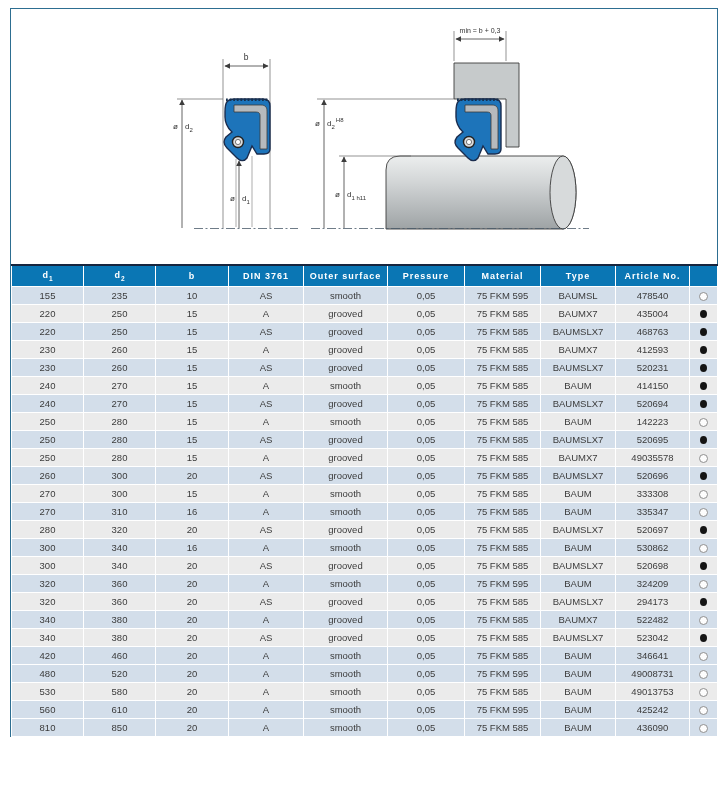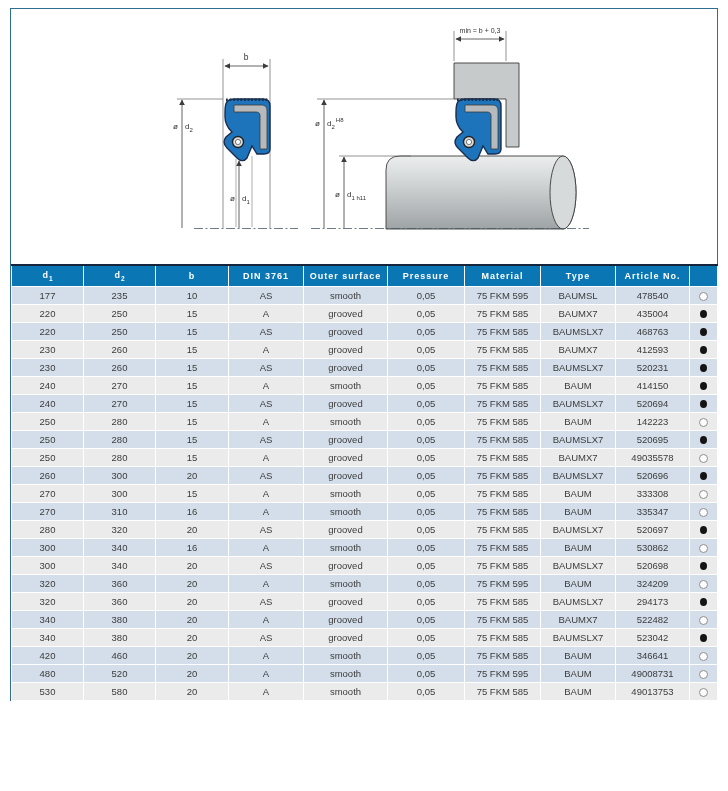--- a/index.html
+++ b/index.html
@@ -137,21 +137,21 @@
           <th>Outer surface</th>
           <th>Pressure</th>
           <th>Material</th>
           <th>Type</th>
           <th>Article No.</th>
           <th></th>
         </tr>
       </thead>
       <tbody>
           <tr class="row-blue">
-    <td>177</td>
+    <td>155</td>
     <td>235</td>
     <td>10</td>
     <td>AS</td>
     <td>smooth</td>
     <td>0,05</td>
     <td>75 FKM 595</td>
     <td>BAUMSL</td>
     <td>478540</td>
     <td><span class="dot dot-open"></span></td>
   </tr>
@@ -412,17 +412,41 @@
     <td>580</td>
     <td>20</td>
     <td>A</td>
     <td>smooth</td>
     <td>0,05</td>
     <td>75 FKM 585</td>
     <td>BAUM</td>
     <td>49013753</td>
     <td><span class="dot dot-open"></span></td>
   </tr>
+          <tr class="row-blue">
+    <td>560</td>
+    <td>610</td>
+    <td>20</td>
+    <td>A</td>
+    <td>smooth</td>
+    <td>0,05</td>
+    <td>75 FKM 595</td>
+    <td>BAUM</td>
+    <td>425242</td>
+    <td><span class="dot dot-open"></span></td>
+  </tr>
+          <tr class="row-blue">
+    <td>810</td>
+    <td>850</td>
+    <td>20</td>
+    <td>A</td>
+    <td>smooth</td>
+    <td>0,05</td>
+    <td>75 FKM 585</td>
+    <td>BAUM</td>
+    <td>436090</td>
+    <td><span class="dot dot-open"></span></td>
+  </tr>
         </tbody>
     </table>
 
   </div>
 </div>
 
 </body></html>

